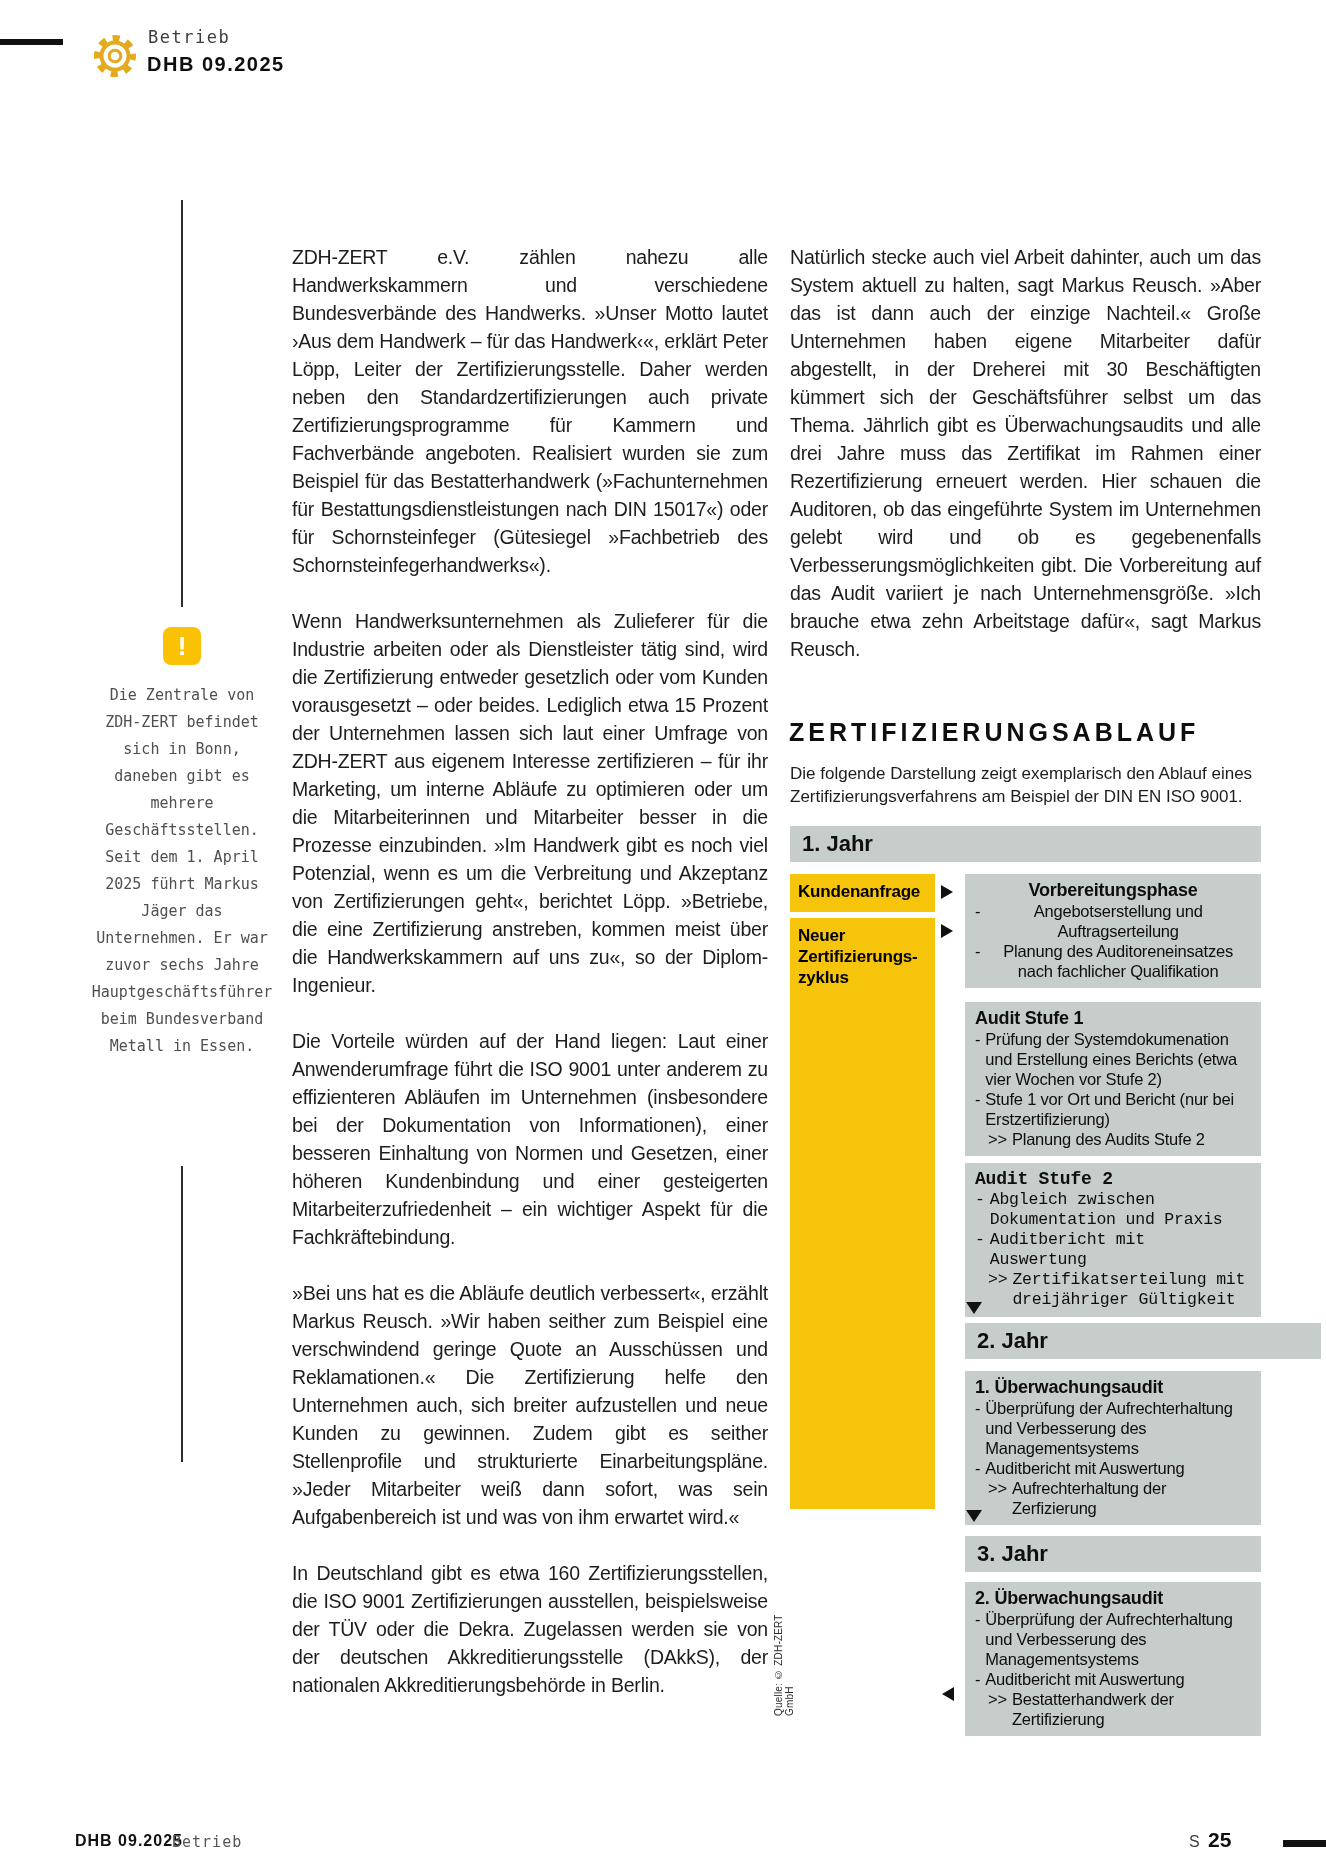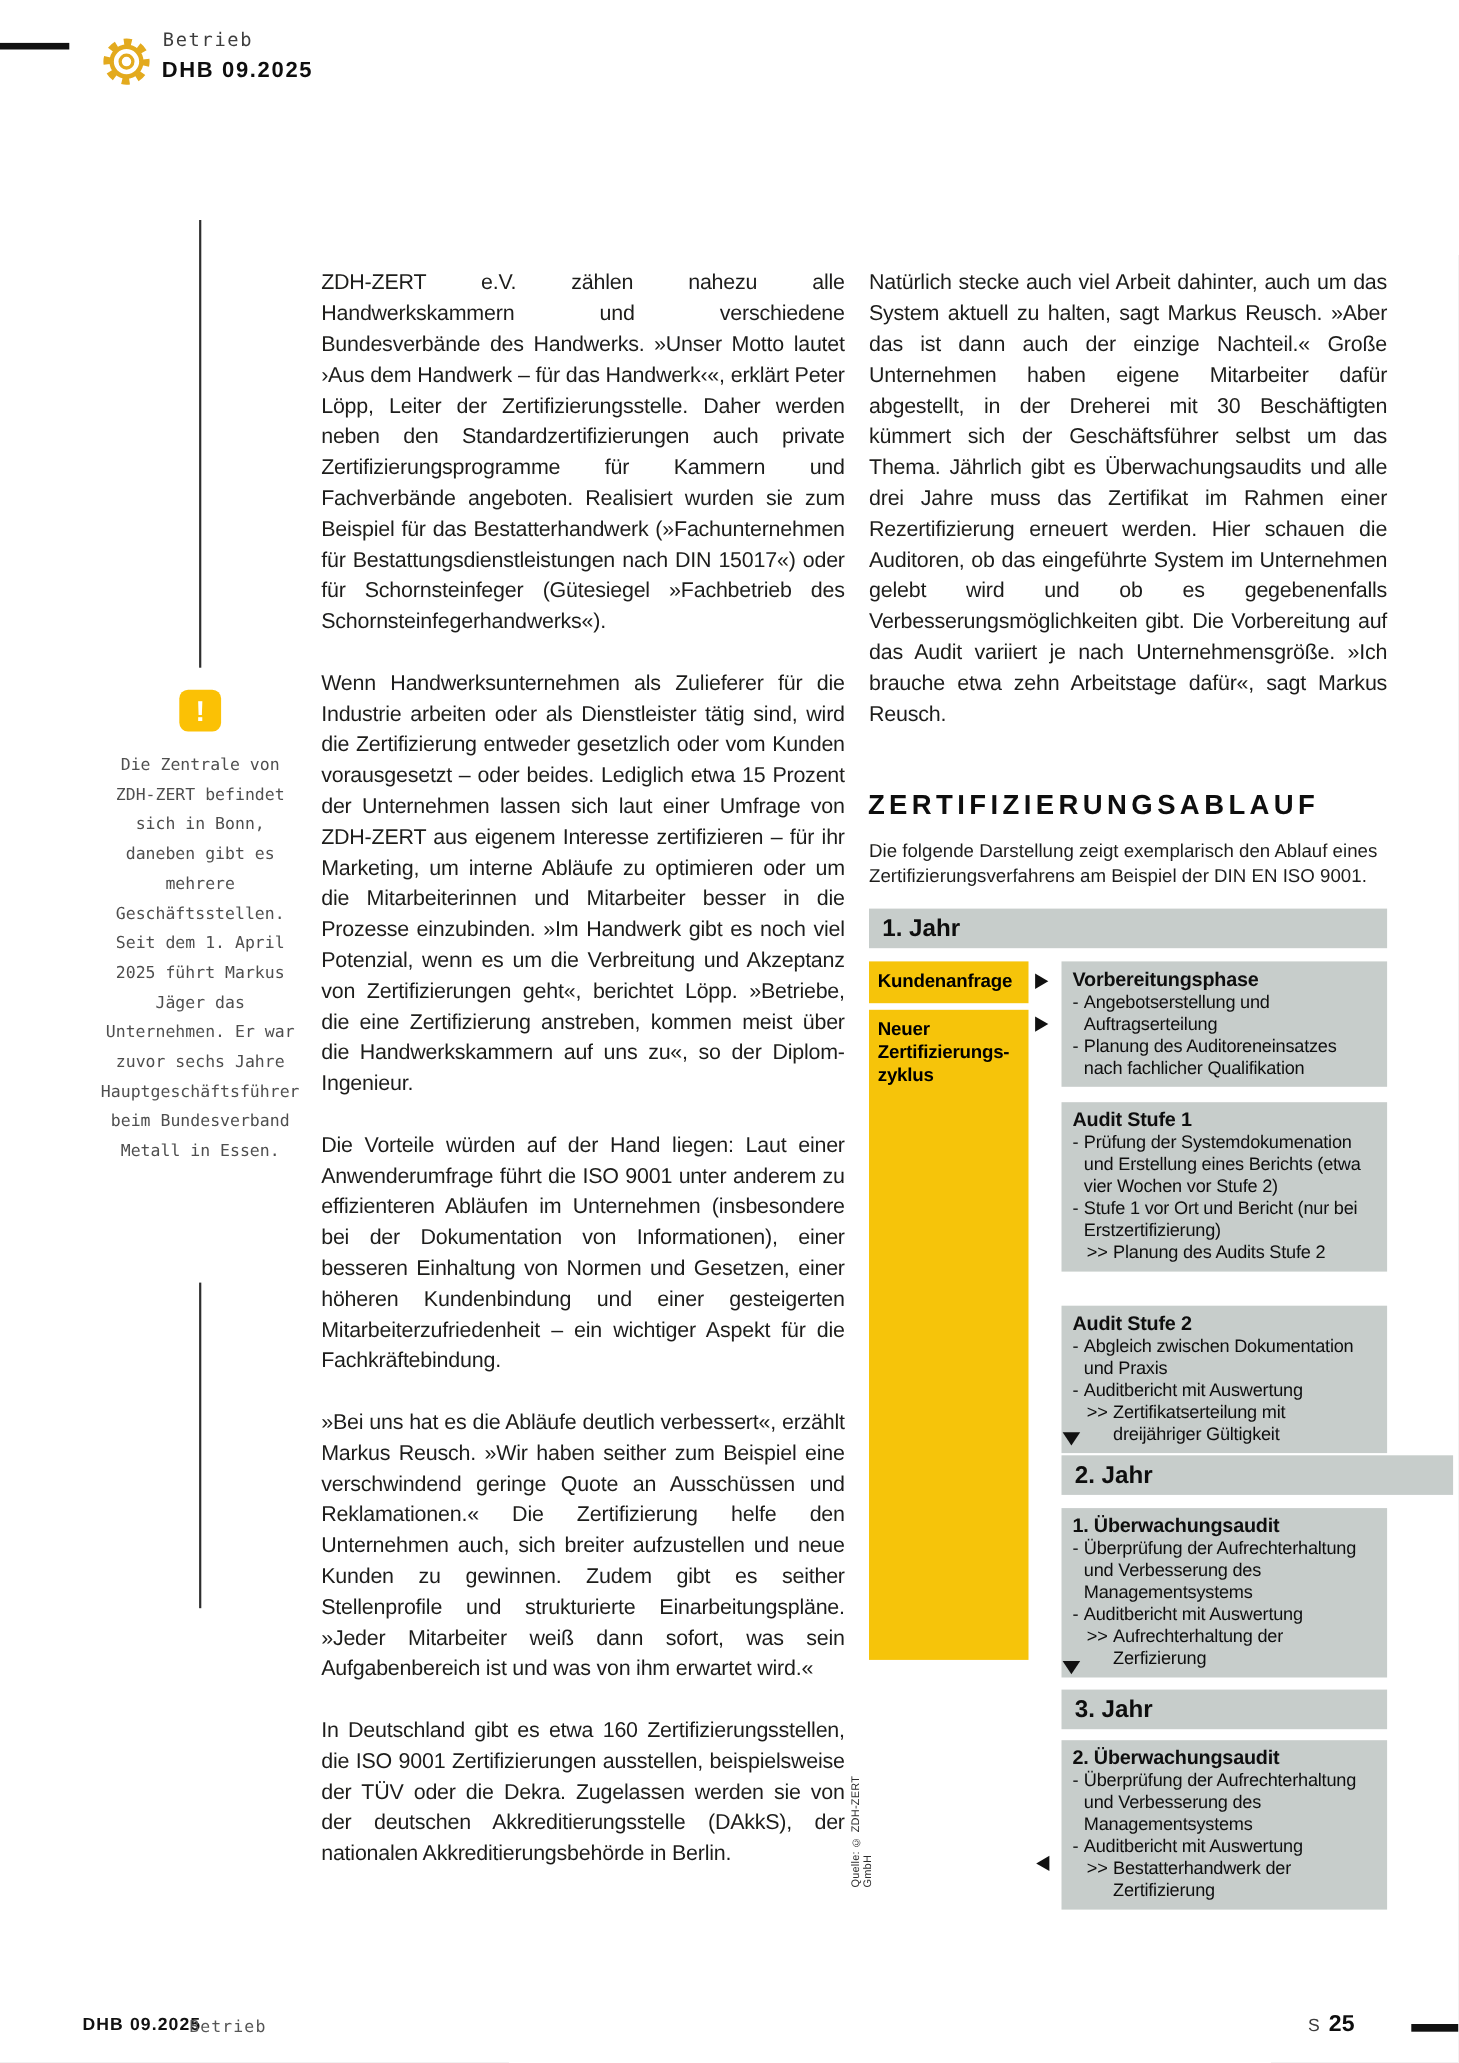--- a/index.html
+++ b/index.html
@@ -49,21 +49,21 @@
         color:#000000;}
   .ybox.kund{top:48px;height:38px;}
   .ybox.zyk{top:92px;height:591px;}
   .fbox{position:absolute;left:175px;width:296px;background:#c7cdcb;box-sizing:border-box;
         padding:5px 10px 7px;color:#0e0e0e;}
   .fbox-title{font-weight:bold;font-size:18px;line-height:22px;letter-spacing:-0.2px;}
   .fentry{display:flex;align-items:flex-start;font-size:16.5px;line-height:20px;
           letter-spacing:-0.2px;}
   .fpre{white-space:pre;margin-right:5px;}
   .fentry.arrow{margin-left:13px;}
-  .fbox.b0{top:48px;}  .fbox.b1{top:176px;}  .fbox.b2{top:361px;}
+  .fbox.b0{top:48px;text-align:center;}  .fbox.b1{top:176px;}  .fbox.b2{top:337px;font-family:Liberation Mono, monospace;}
   .fbox.b3{top:545px;} .fbox.b4{top:756px;}
   .tri-right{position:absolute;width:0;height:0;border-top:7px solid transparent;
              border-bottom:7px solid transparent;border-left:12px solid #111;}
   .tri-right.t1{left:151px;top:59px;}
   .tri-right.t2{left:151px;top:98px;}
   .tri-down{position:absolute;width:0;height:0;border-left:8px solid transparent;
             border-right:8px solid transparent;border-top:12px solid #111;}
   .tri-down.d1{left:176px;top:476px;}
   .tri-down.d2{left:176px;top:684px;}
   .tri-left{position:absolute;width:0;height:0;border-top:7px solid transparent;

